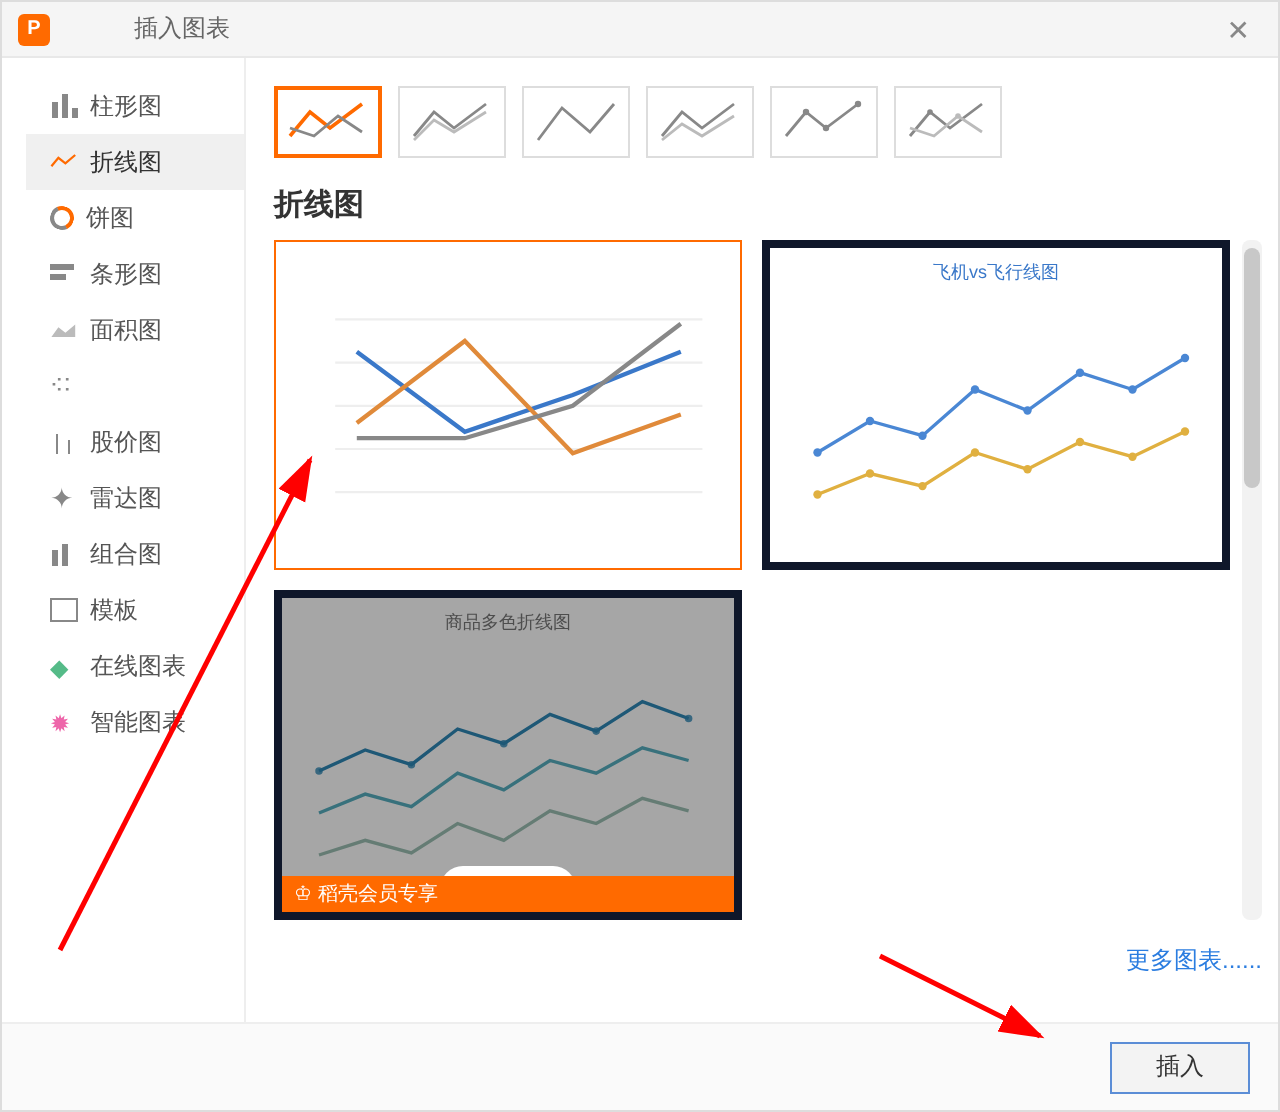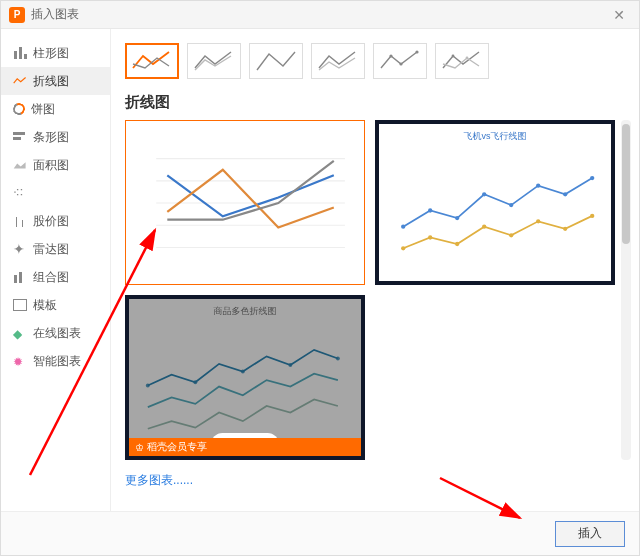--- a/index.html
+++ b/index.html
@@ -34,26 +34,27 @@
     background: #ff6a00;
     border-radius: 3px;
     margin-right: 6px;
     display: flex;
     align-items: center;
     justify-content: center;
     color: #fff;
     font-size: 10px;
     font-weight: bold;
   }
-  .titlebar-title { color: #666; flex: 1; }
+  .titlebar-title { color: #666; flex: 1; margin-left: 36px; }
   .close-icon { color: #888; font-size: 14px; padding: 0 6px; cursor: pointer; }
   .body {
     flex: 1;
     display: flex;
     overflow: hidden;
+    margin-left: 12px;
   }
   .sidebar {
     width: 110px;
     border-right: 1px solid #eee;
     padding-top: 10px;
   }
   .side-item {
     display: flex;
     align-items: center;
     height: 28px;
@@ -165,21 +166,21 @@
     background:#fff; color:#ff6a00; border-radius:14px;
     padding:4px 12px; font-size:11px;
   }
   .badge {
     position:absolute; left:0; bottom:0;
     background:#ff6a00; color:#fff;
     font-size:10px; padding:2px 6px; display:flex; align-items:center; gap:3px;
     width:100%;
   }
 
-  .more-link { text-align:left; color:#2b7de0; padding:12px 0; cursor:pointer }
+  .more-link { text-align:right; color:#2b7de0; padding:12px 0; cursor:pointer }
 
   .footer {
     height: 44px;
     border-top: 1px solid #eee;
     display: flex;
     align-items: center;
     justify-content: flex-end;
     gap: 5px;
     padding: 0 14px;
     background: #fafafa;

